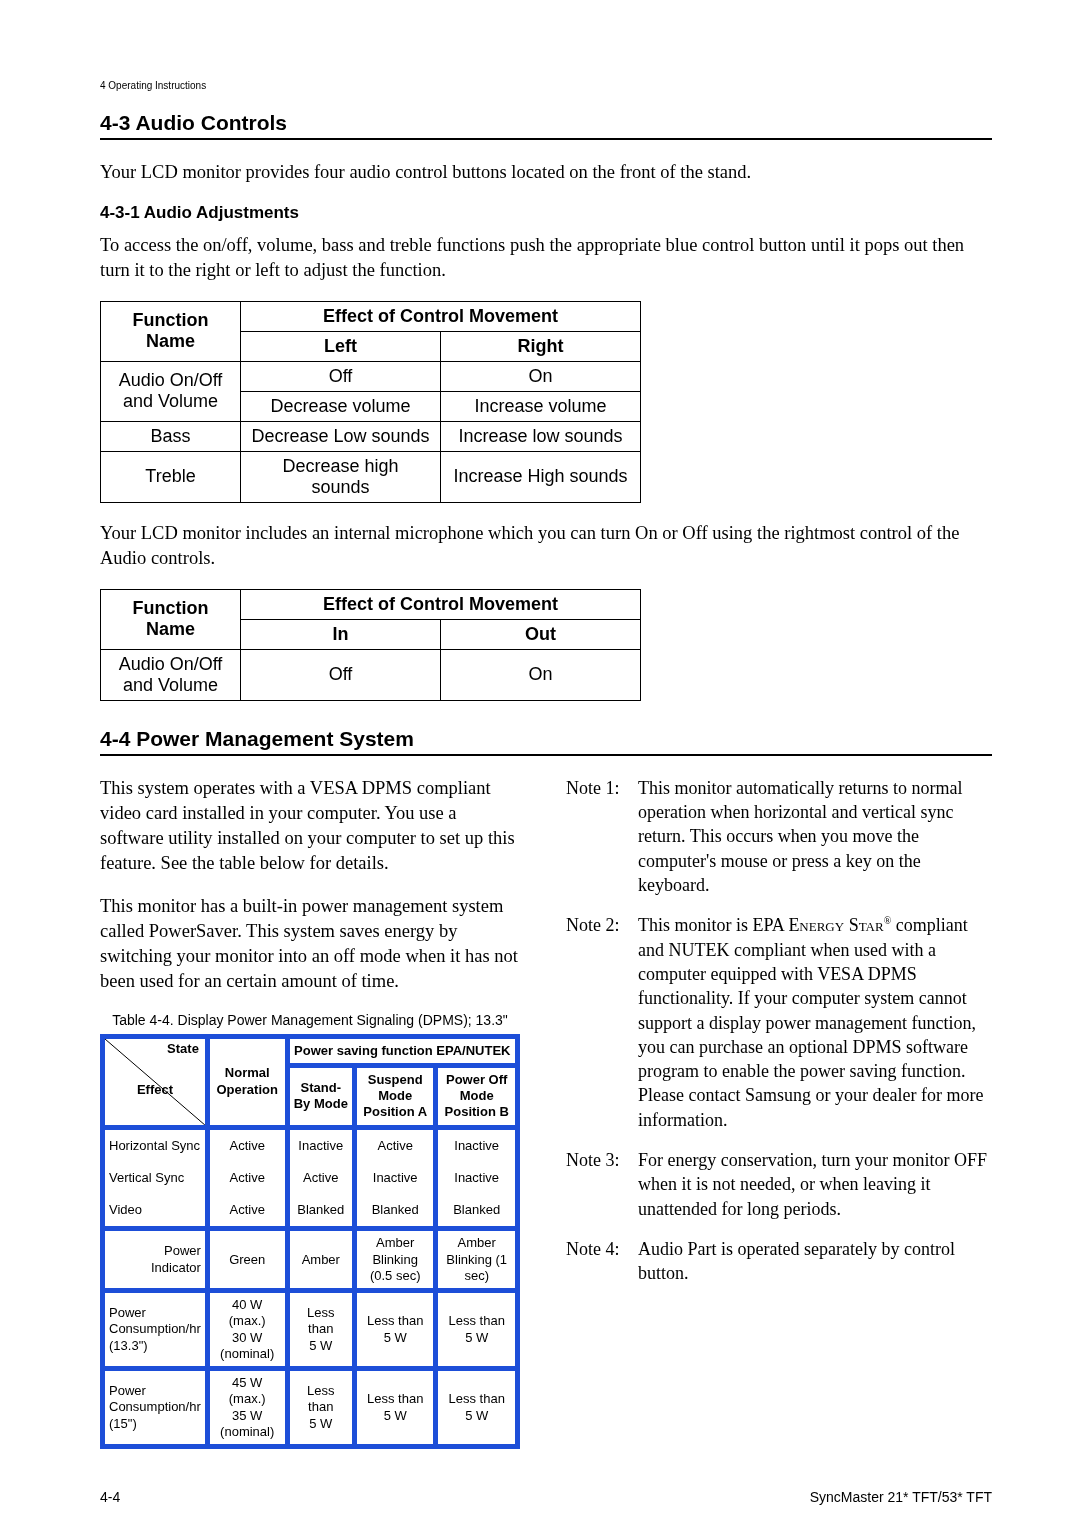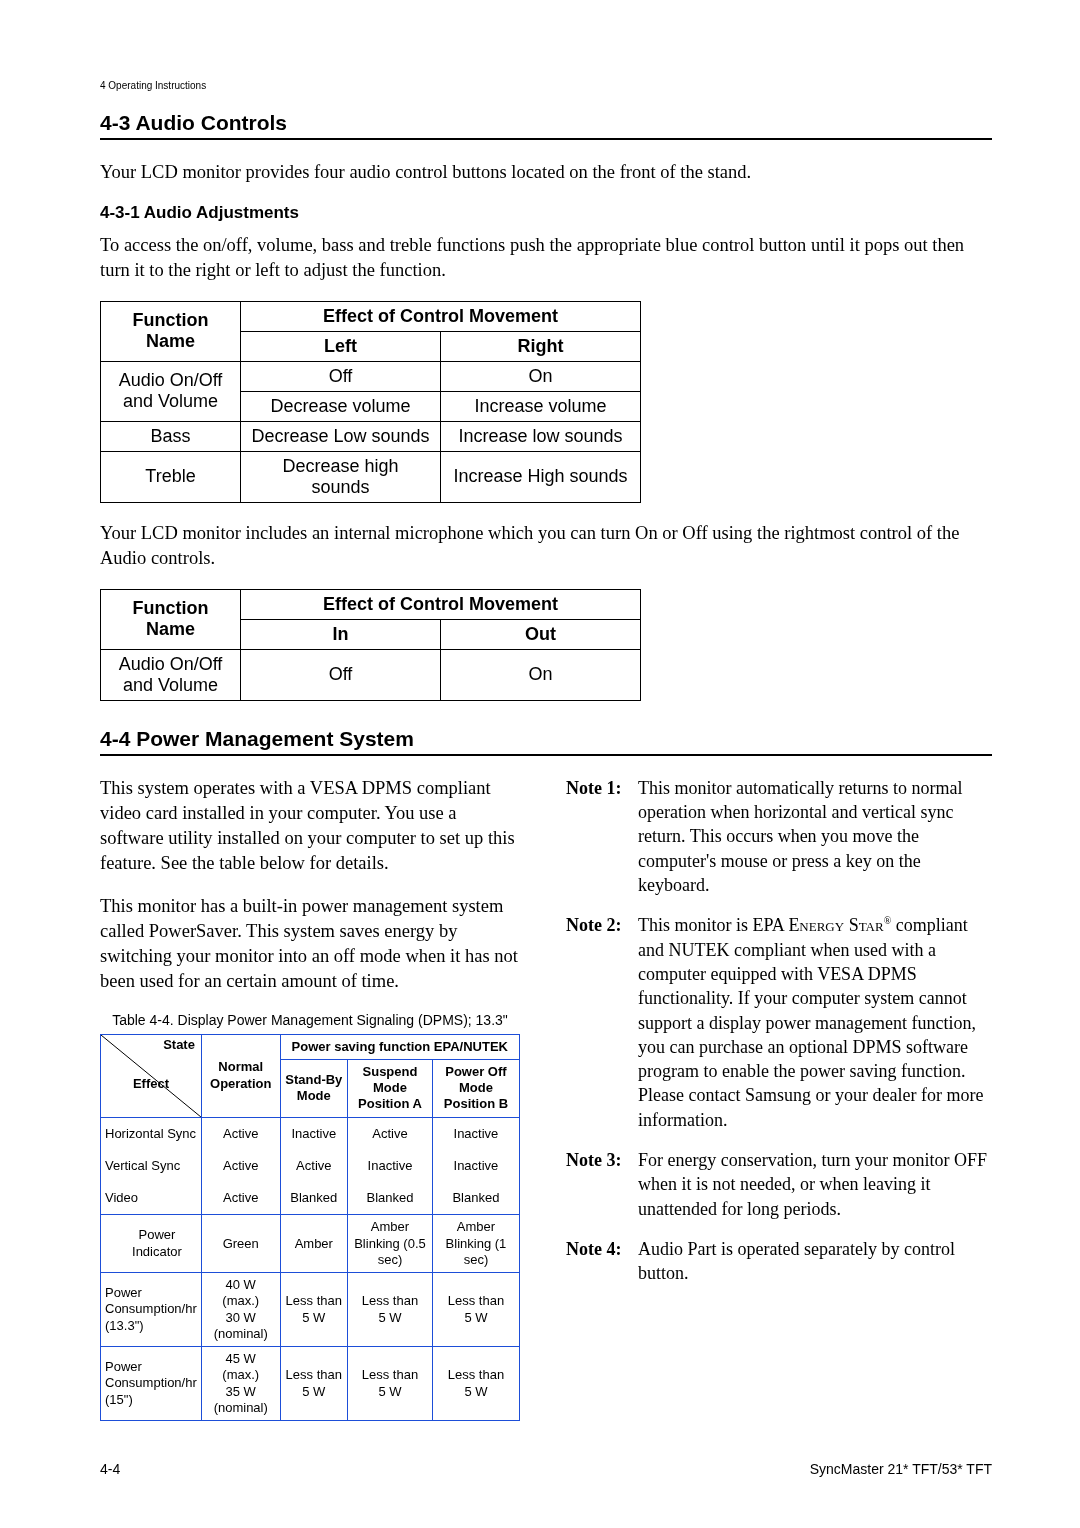--- a/index.html
+++ b/index.html
@@ -72,42 +72,42 @@
   }
   .col-left { flex: 0 0 420px; }
   .col-right { flex: 1; }
   table.dpms {
     border-collapse: collapse;
     font-family: Arial, Helvetica, sans-serif;
     font-size: 13px;
     width: 100%;
   }
   table.dpms th, table.dpms td {
-    border: 1px solid #1d4ed8;
+    border: 5px solid #1d4ed8;
     padding: 4px 4px;
     text-align: center;
     vertical-align: middle;
     line-height: 1.25;
   }
   table.dpms th { font-weight: bold; }
   .dpms-diag {
     position: relative;
     text-align: left;
     padding: 2px 4px 2px 4px !important;
   }
   .dpms-diag .state { position: absolute; top: 2px; right: 6px; font-weight: bold; }
   .dpms-diag .items { display: block; margin-top: 18px; font-weight: bold; }
   .dpms-diag svg { position:absolute; inset:0; width:100%; height:100%; }
   .note {
     font-size: 18px;
     line-height: 1.35;
     margin: 0 0 16px 0;
     display: flex;
   }
-  .note .label { font-weight: bold; flex: 0 0 72px; white-space: nowrap; }
+  .note .label { font-weight: normal; flex: 0 0 72px; white-space: nowrap; }
   .note .text { flex: 1; }
   .smallcaps { font-variant: small-caps; }
   sup.reg { font-size: 10px; vertical-align: super; }
   .footer {
     display: flex;
     justify-content: space-between;
     font-family: Arial, Helvetica, sans-serif;
     font-size: 14px;
     margin-top: 40px;
   }
@@ -240,21 +240,21 @@
               <td style="border-bottom: none; border-top: none; padding-top: 8px; padding-bottom: 8px;">Inactive</td>
             </tr>
             <tr>
               <td style="text-align: left; padding-left: 4px; border-top: none; padding-top: 8px; padding-bottom: 8px; margin-left: 8px;">Video</td>
               <td style="border-top: none; padding-top: 8px; padding-bottom: 8px;">Active</td>
               <td style="border-top: none; padding-top: 8px; padding-bottom: 8px;">Blanked</td>
               <td style="border-top: none; padding-top: 8px; padding-bottom: 8px;">Blanked</td>
               <td style="border-top: none; padding-top: 8px; padding-bottom: 8px;">Blanked</td>
             </tr>
             <tr>
-              <td style="text-align: center; padding-left: 16px;">Power Indicator</td>
+              <td style="text-align: right; padding-left: 16px;">Power Indicator</td>
               <td>Green</td>
               <td>Amber</td>
               <td>Amber<br>Blinking (0.5 sec)</td>
               <td>Amber<br>Blinking (1 sec)</td>
             </tr>
             <tr>
               <td style="text-align: left; padding-left: 4px;">Power Consumption/hr (13.3")</td>
               <td>40 W (max.)<br>30 W<br>(nominal)</td>
               <td>Less than<br>5 W</td>
               <td>Less than<br>5 W</td>

